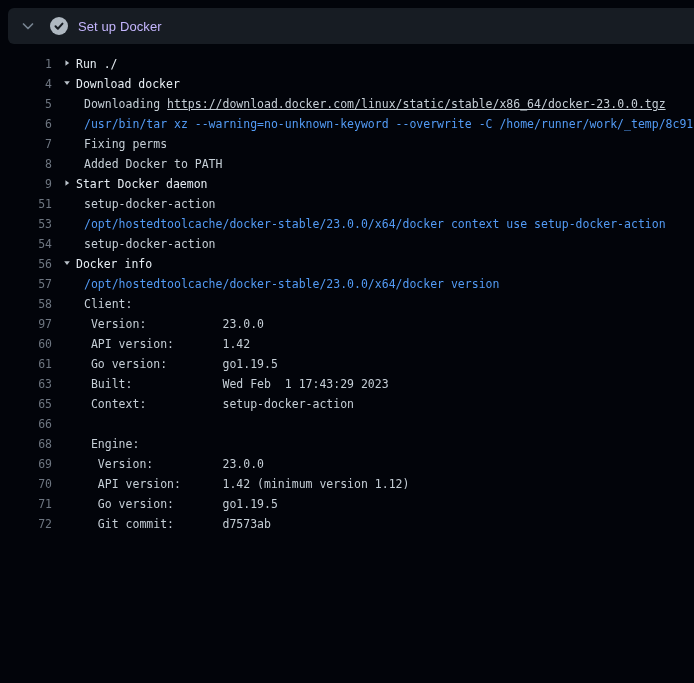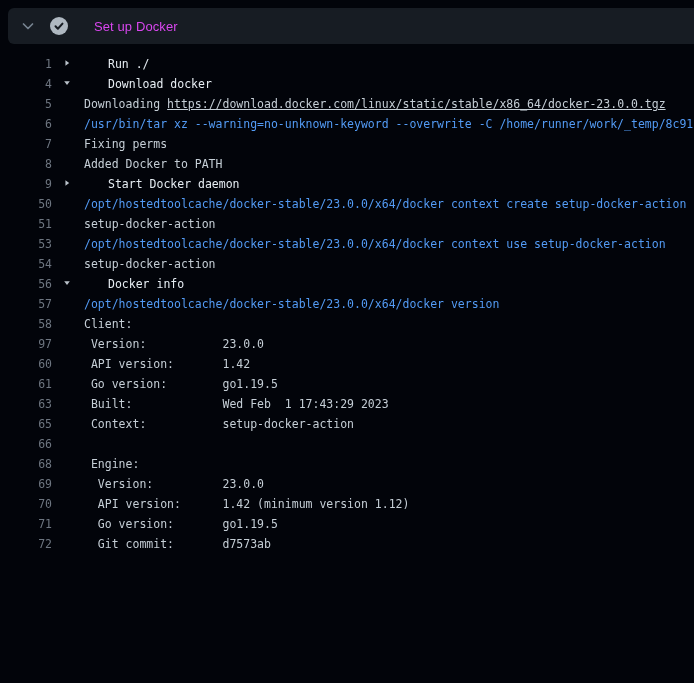--- a/index.html
+++ b/index.html
@@ -14,39 +14,39 @@
     position:absolute; left:8px; top:8px;
     width:686px; height:36px;
     background:#171c23;
     border-radius:6px 0 0 6px;
     display:flex; align-items:center;
     cursor:pointer;
   }
   .chev { margin-left:12px; display:flex; align-items:center; }
   .status { margin-left:14px; display:flex; align-items:center; }
   .step-title {
-    margin-left:26px;
+    margin-left:10px;
     font-family:"Liberation Sans","DejaVu Sans",sans-serif;
     font-size:13px; font-weight:500;
-    color:#d946ef;
+    color:#c4b5fd;
     letter-spacing:.1px;
   }
   .log { position:absolute; top:54px; left:0; width:694px; }
   .row {
     display:flex; height:20px; line-height:20px;
     font-size:11.5px; white-space:pre;
   }
   .ln {
     flex:none; width:52px; text-align:right;
     color:#6e7681; cursor:pointer;
   }
   .content { flex:1; margin-left:10px; overflow:hidden; }
   .content.child { padding-left:22px; }
   .arrow { display:inline-block; width:14px; cursor:pointer; }
-  .gtxt { color:#e6edf3;margin-left:32px; }
+  .gtxt { color:#e6edf3; }
   .group { cursor:pointer; }
   .txt { color:#c5ced6; }
   .cmd { color:#539bf5; }
   .lnk { color:#c5ced6; text-decoration:underline; cursor:pointer; }
 </style>
 </head>
 <body>
 
 <div class="step-header">
   <span class="chev">
@@ -70,21 +70,20 @@
     <div class="row"><span class="ln">4</span><span class="content group"><span class="arrow"><svg width="10" height="10" viewBox="0 0 16 16">
             <path d="M3.5 5h9L8 11z" fill="#bac2ca"></path>
           </svg></span><span class="gtxt">Download docker</span></span></div>
     <div class="row"><span class="ln">5</span><span class="content child"><span class="txt">Downloading </span><span class="lnk">https://download.docker.com/linux/static/stable/x86_64/docker-23.0.0.tgz</span></span></div>
     <div class="row"><span class="ln">6</span><span class="content child"><span class="cmd">/usr/bin/tar xz --warning=no-unknown-keyword --overwrite -C /home/runner/work/_temp/8c91</span></span></div>
     <div class="row"><span class="ln">7</span><span class="content child"><span class="txt">Fixing perms</span></span></div>
     <div class="row"><span class="ln">8</span><span class="content child"><span class="txt">Added Docker to PATH</span></span></div>
     <div class="row"><span class="ln">9</span><span class="content group"><span class="arrow"><svg width="10" height="10" viewBox="0 0 16 16">
             <path d="M5.5 3.5l6 4.5-6 4.5z" fill="#bac2ca"></path>
           </svg></span><span class="gtxt">Start Docker daemon</span></span></div>
-    <div class="row"><span class="ln">50</span><span class="content child"><span class="cmd">/opt/hostedtoolcache/docker-stable/23.0.0/x64/docker context create setup-docker-action</span></span></div>
     <div class="row"><span class="ln">51</span><span class="content child"><span class="txt">setup-docker-action</span></span></div>
     <div class="row"><span class="ln">53</span><span class="content child"><span class="cmd">/opt/hostedtoolcache/docker-stable/23.0.0/x64/docker context use setup-docker-action</span></span></div>
     <div class="row"><span class="ln">54</span><span class="content child"><span class="txt">setup-docker-action</span></span></div>
     <div class="row"><span class="ln">56</span><span class="content group"><span class="arrow"><svg width="10" height="10" viewBox="0 0 16 16">
             <path d="M3.5 5h9L8 11z" fill="#bac2ca"></path>
           </svg></span><span class="gtxt">Docker info</span></span></div>
     <div class="row"><span class="ln">57</span><span class="content child"><span class="cmd">/opt/hostedtoolcache/docker-stable/23.0.0/x64/docker version</span></span></div>
     <div class="row"><span class="ln">58</span><span class="content child"><span class="txt">Client:</span></span></div>
     <div class="row"><span class="ln">97</span><span class="content child"><span class="txt"> Version:           23.0.0</span></span></div>
     <div class="row"><span class="ln">60</span><span class="content child"><span class="txt"> API version:       1.42</span></span></div>

